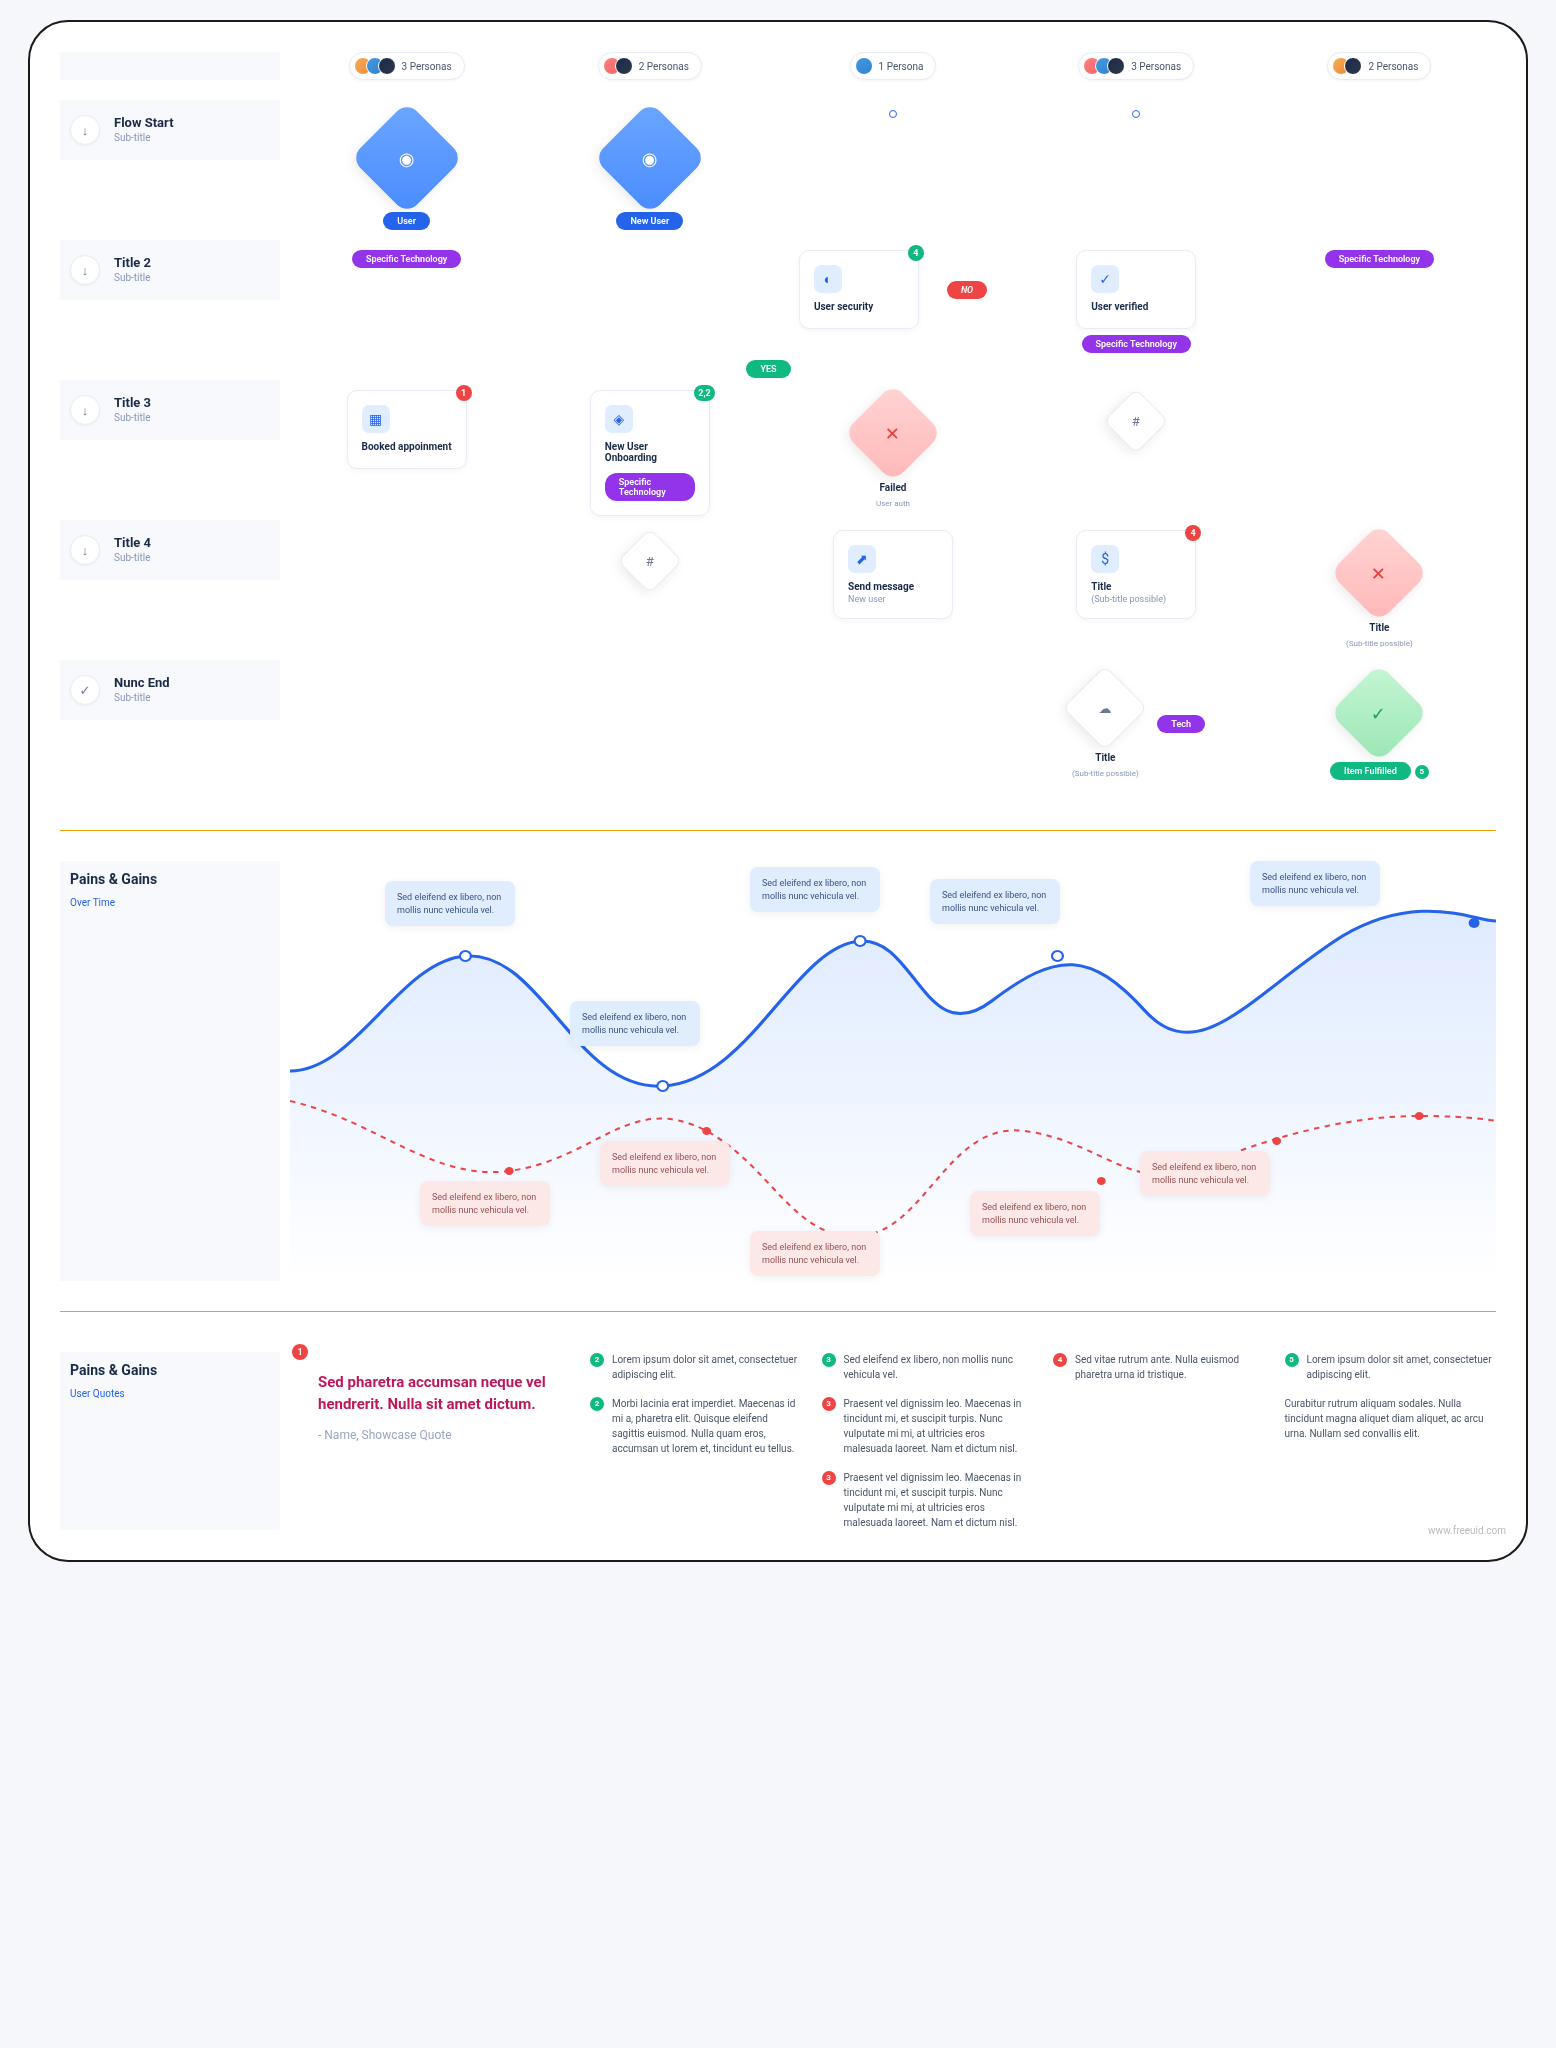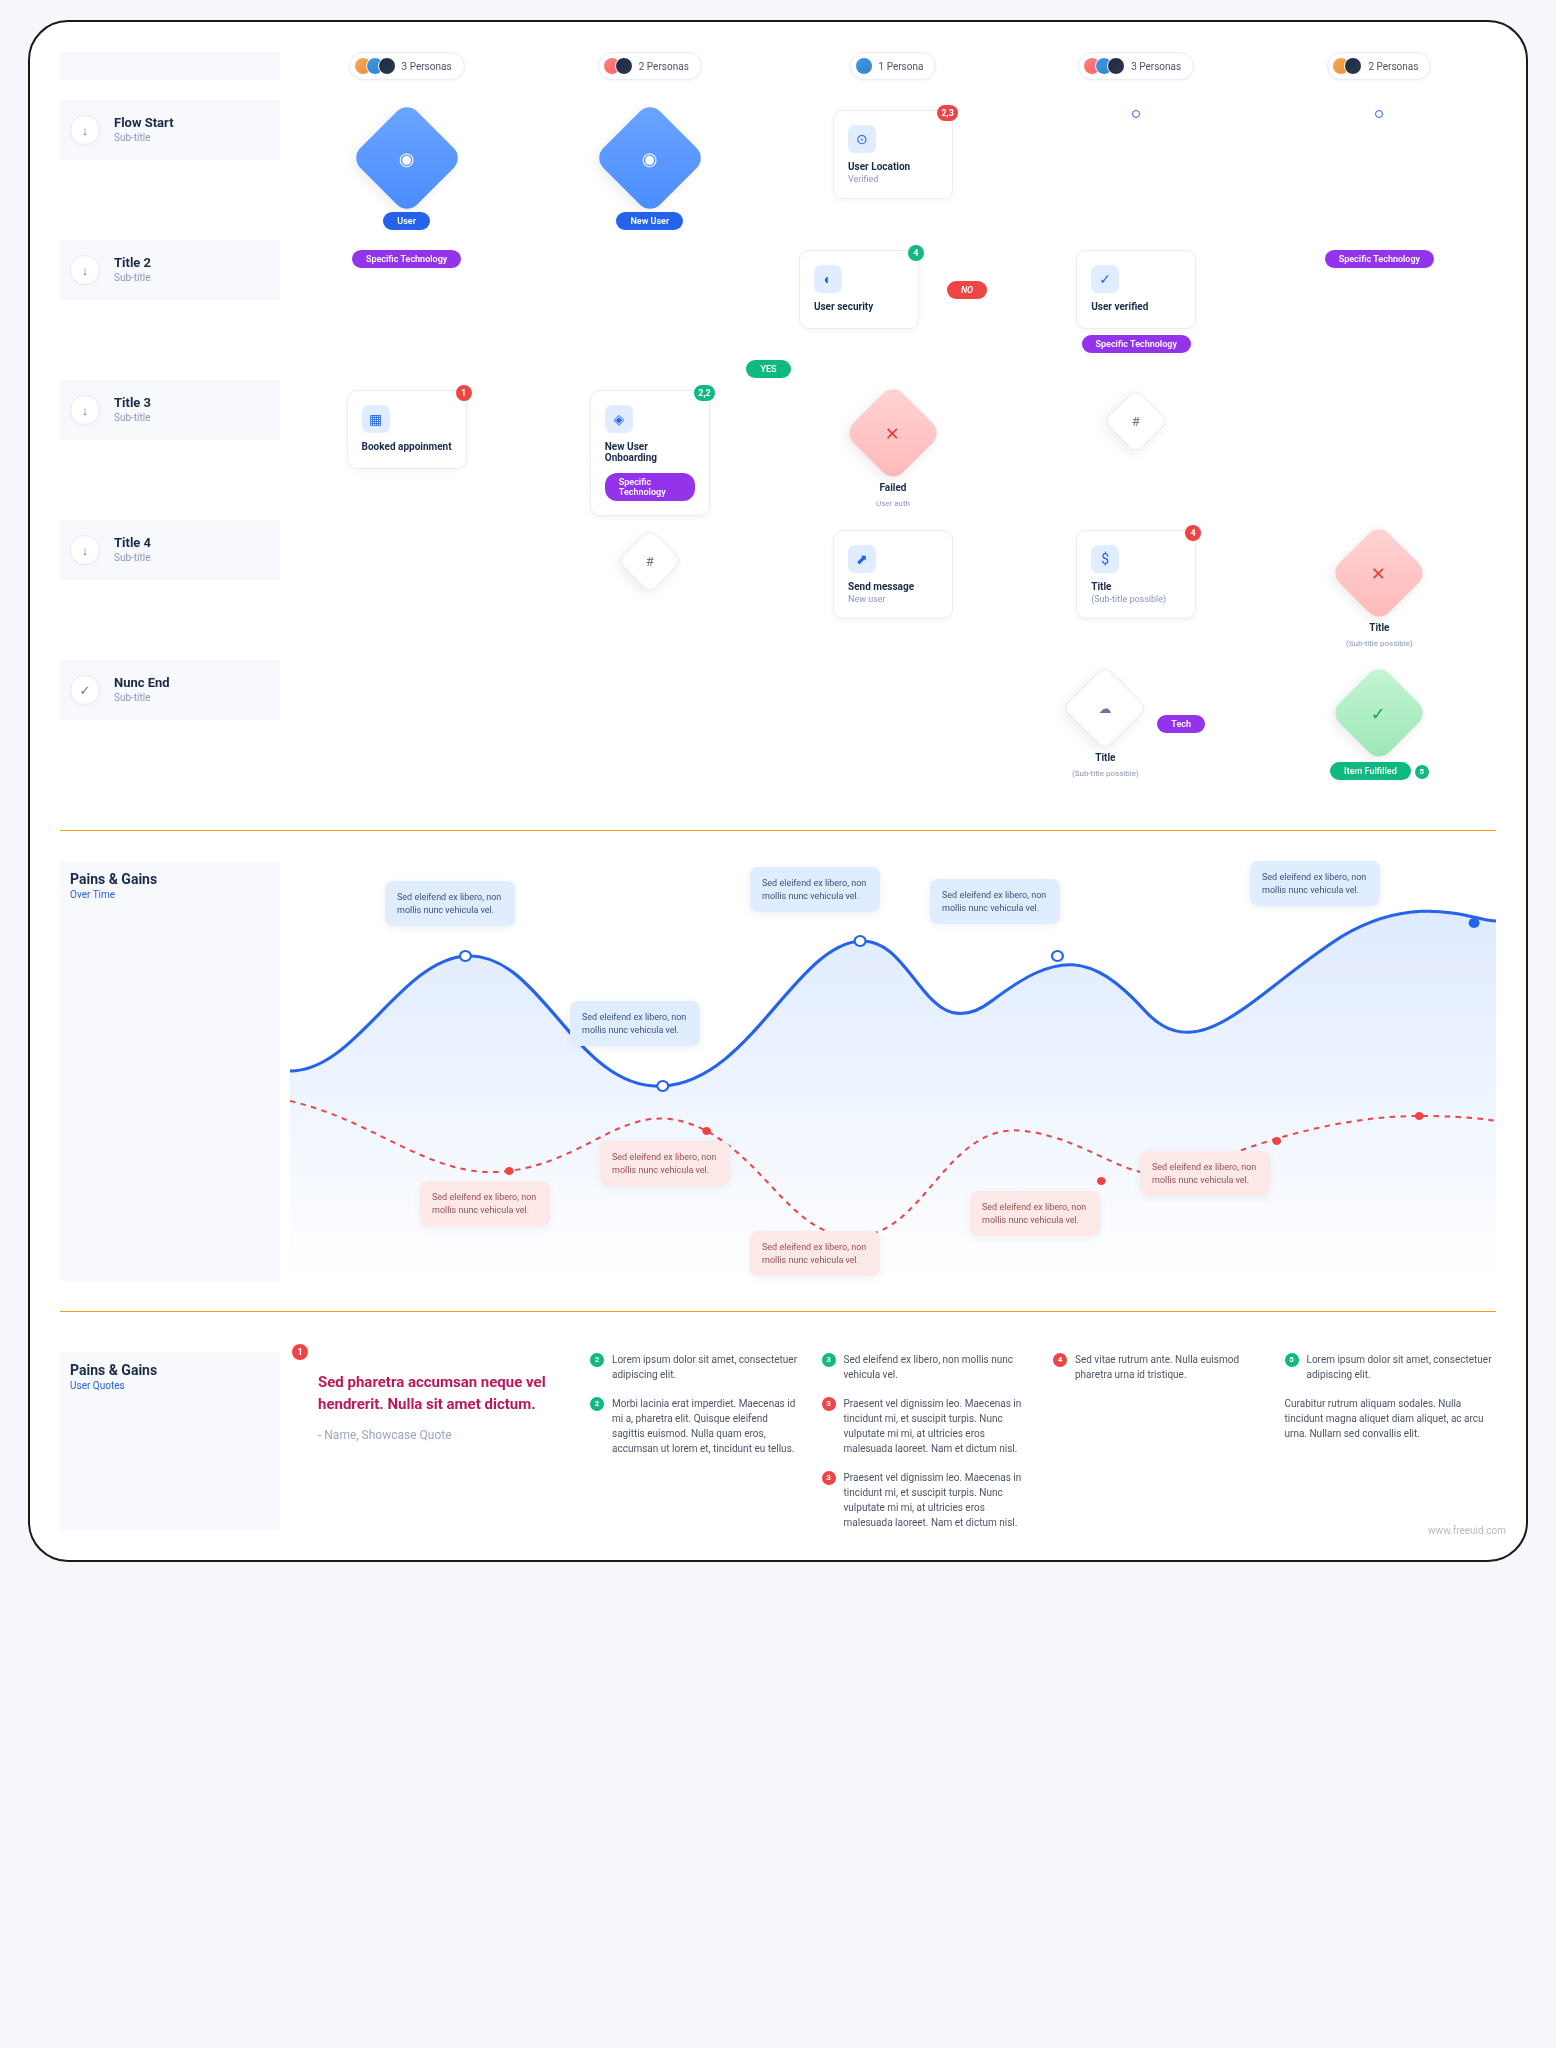--- a/index.html
+++ b/index.html
@@ -43,21 +43,21 @@
 .card-icon{width:28px;height:28px;border-radius:7px;display:flex;align-items:center;justify-content:center;margin-bottom:8px;font-size:14px;}
 .ci-blue{background:#e0edff;color:#2563eb;}
 .card-title{font-weight:700;color:#1a2b4a;margin-bottom:2px;font-size:10px;}
 .card-sub{color:#8896b8;font-size:9px;}
 .badge{position:absolute;top:-6px;right:-6px;min-width:16px;height:16px;border-radius:8px;font-size:9px;font-weight:700;color:#fff;display:flex;align-items:center;justify-content:center;padding:0 4px;}
 .badge-red{background:#ef4444;}
 .badge-green{background:#10b981;}
 .divider{height:1px;background:#f59e0b;margin:30px 0;}
 .section-head{padding:10px;}
 .section-title{font-size:14px;font-weight:700;color:#1a2b4a;}
-.section-sub{font-size:10px;color:#2563eb;margin-top:2px;}
+.section-sub{font-size:10px;color:#2563eb;margin-top:10px;}
 .chart-area{position:relative;height:420px;}
 .tooltip{position:absolute;border-radius:8px;padding:10px 12px;font-size:9px;line-height:1.4;width:130px;box-shadow:0 2px 8px rgba(0,0,0,0.06);}
 .tt-blue{background:#e0edff;color:#3a5280;}
 .tt-red{background:#fde8e8;color:#975151;}
 .quotes-grid{display:grid;grid-template-columns:220px 270px repeat(4,1fr);gap:20px;padding-top:10px;}
 .big-quote{background:#fff;border-radius:8px;padding:20px 18px;position:relative;}
 .big-quote-text{font-size:15px;font-weight:700;line-height:1.45;color:#be185d;}
 .quote-author{font-size:12px;color:#9aa6c0;margin-top:12px;}
 .quote-col{display:flex;flex-direction:column;gap:14px;}
 .quote-item{display:flex;gap:8px;font-size:10px;line-height:1.5;color:#4a5568;}
@@ -148,28 +148,20 @@
       </div>
     </div>
     <div class="cell">
       <div class="diamond-stack">
         <div class="diamond diamond-blue">
             <div class="diamond-inner">
               <span class="diamond-icon">◉</span>
             </div>
           </div>
         <div class="pill pill-blue">New User</div>
-      </div>
-    </div>
-    <div class="cell">
-      <div class="card">
-        <span class="badge badge-red">2,3</span>
-        <div class="card-icon ci-blue">⊙</div>
-        <div class="card-title">User Location</div>
-        <div class="card-sub">Verified</div>
       </div>
     </div>
     <div class="cell">
         <div class="conn-dot" style="top:10px;"></div>
       </div>
     <div class="cell">
         <div class="conn-dot" style="top:10px;"></div>
       </div>
   </div>
 

